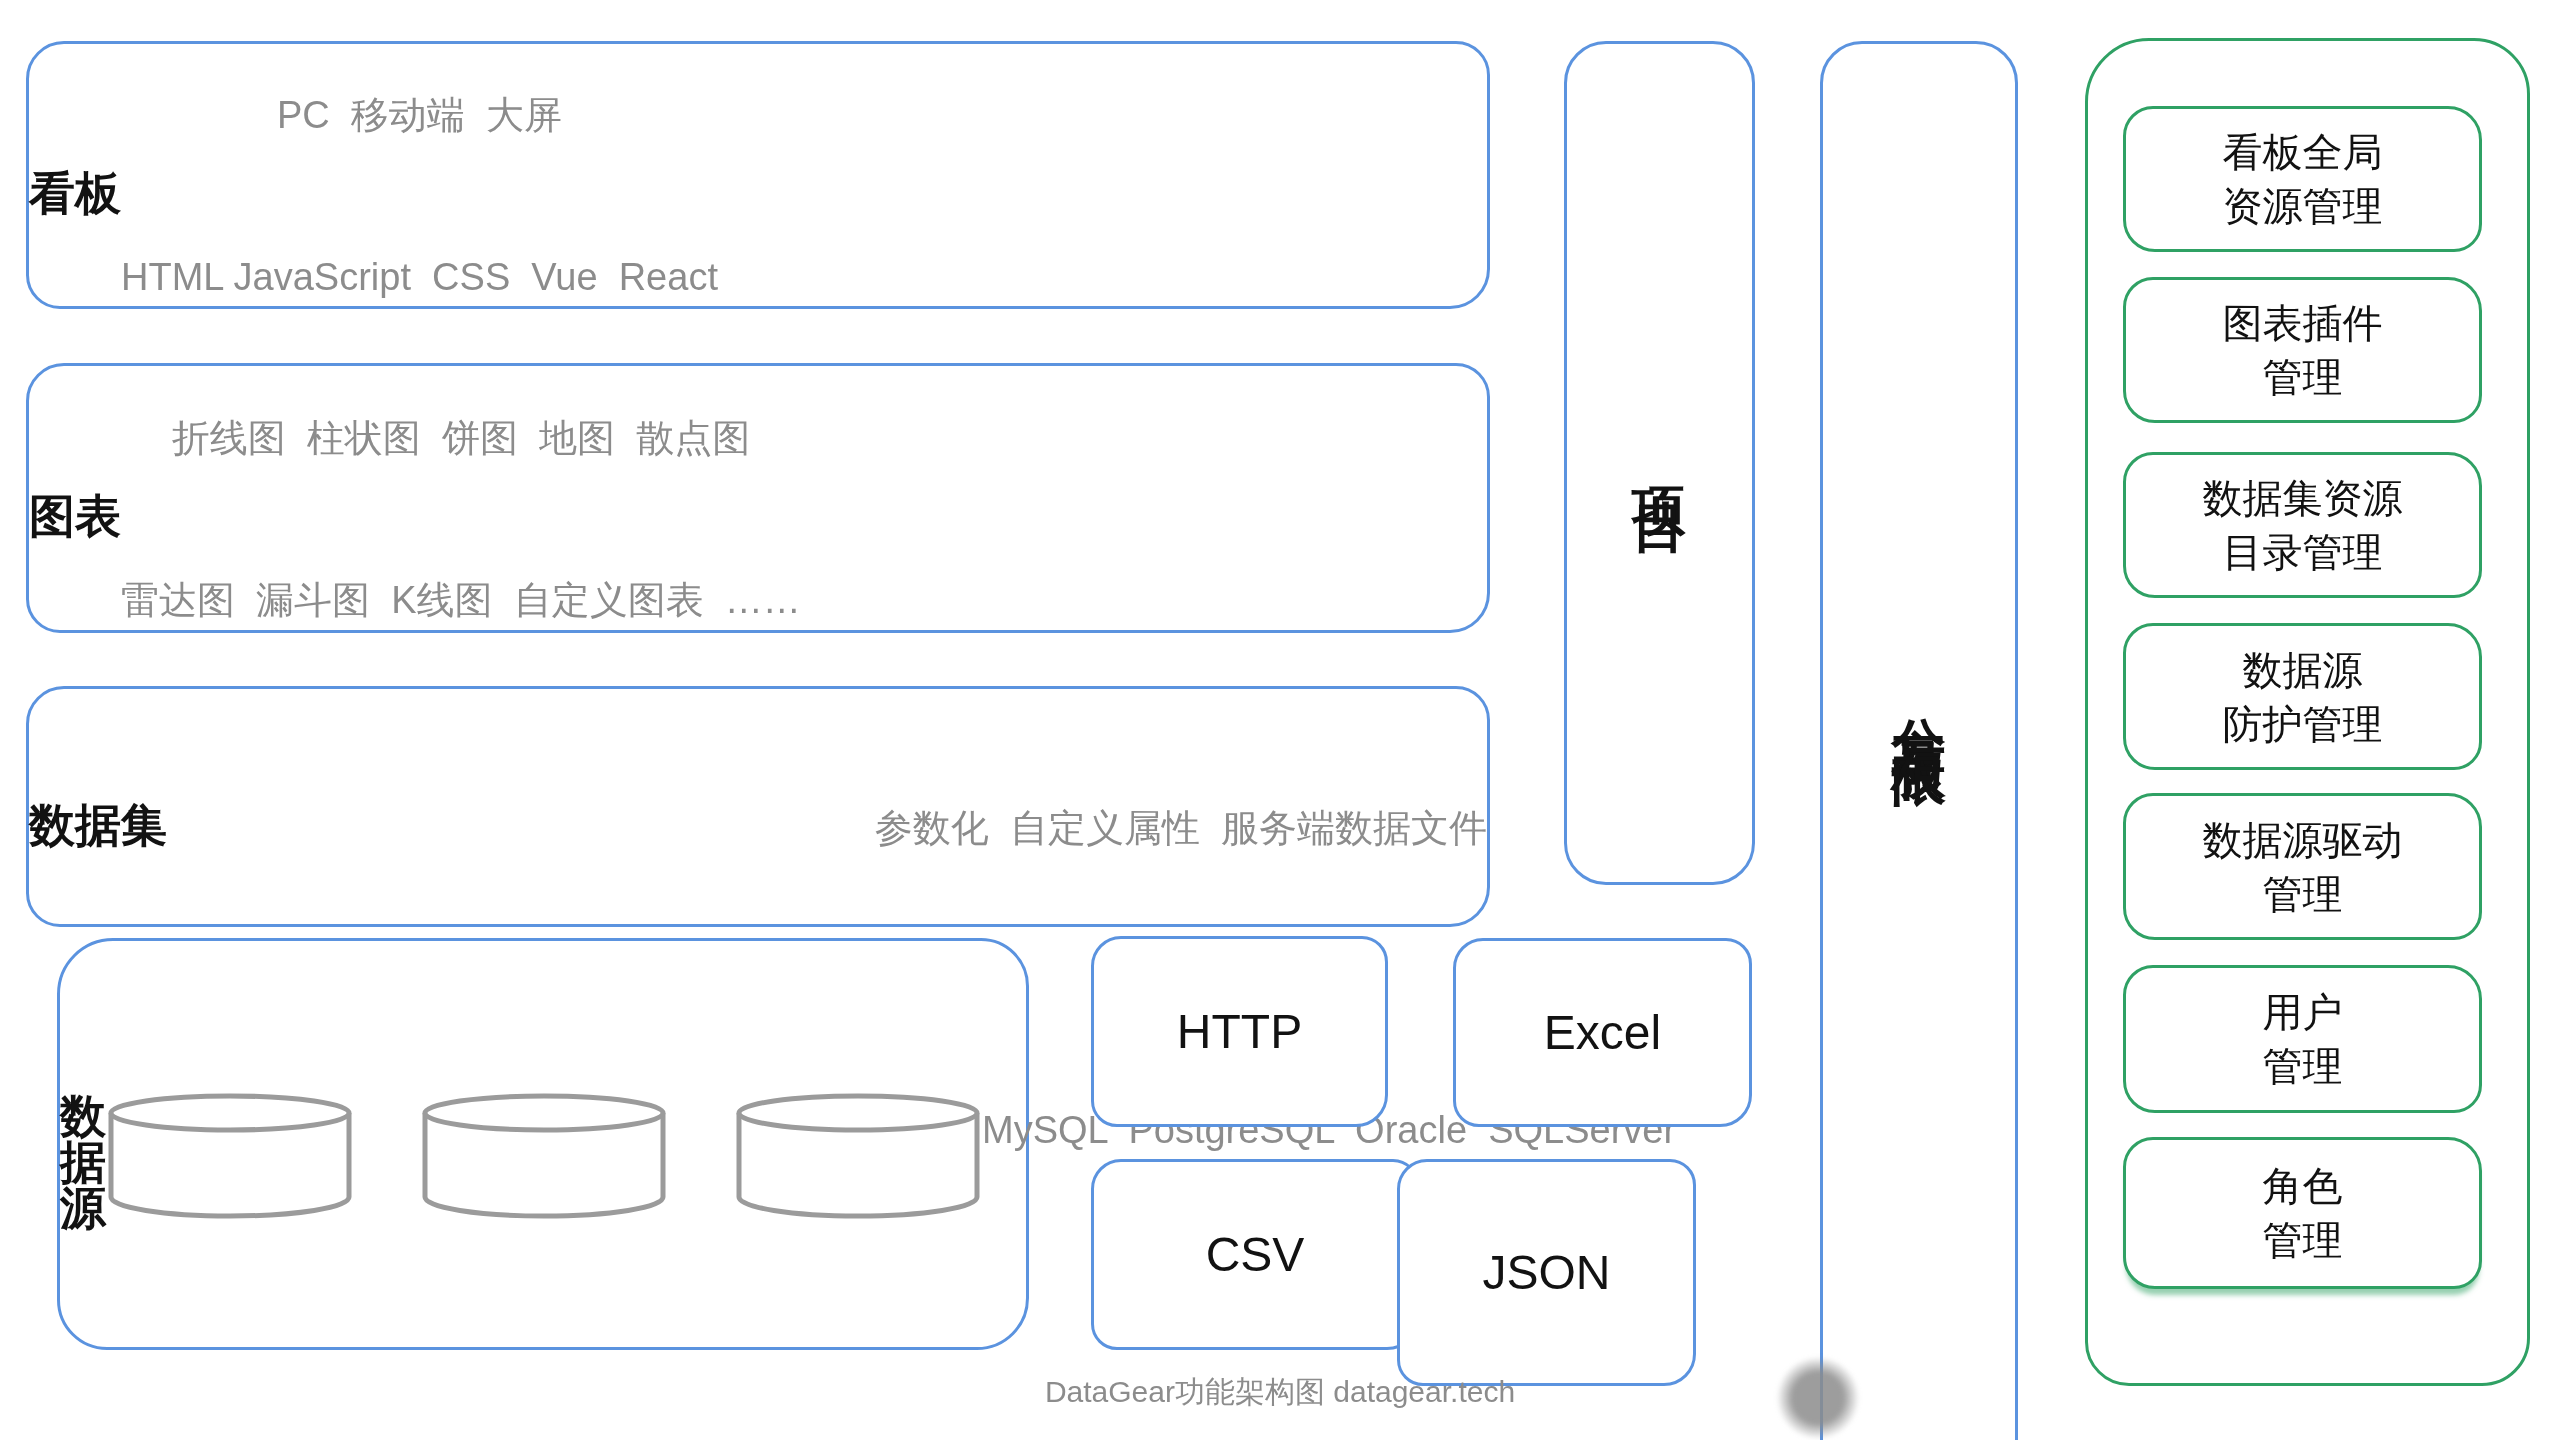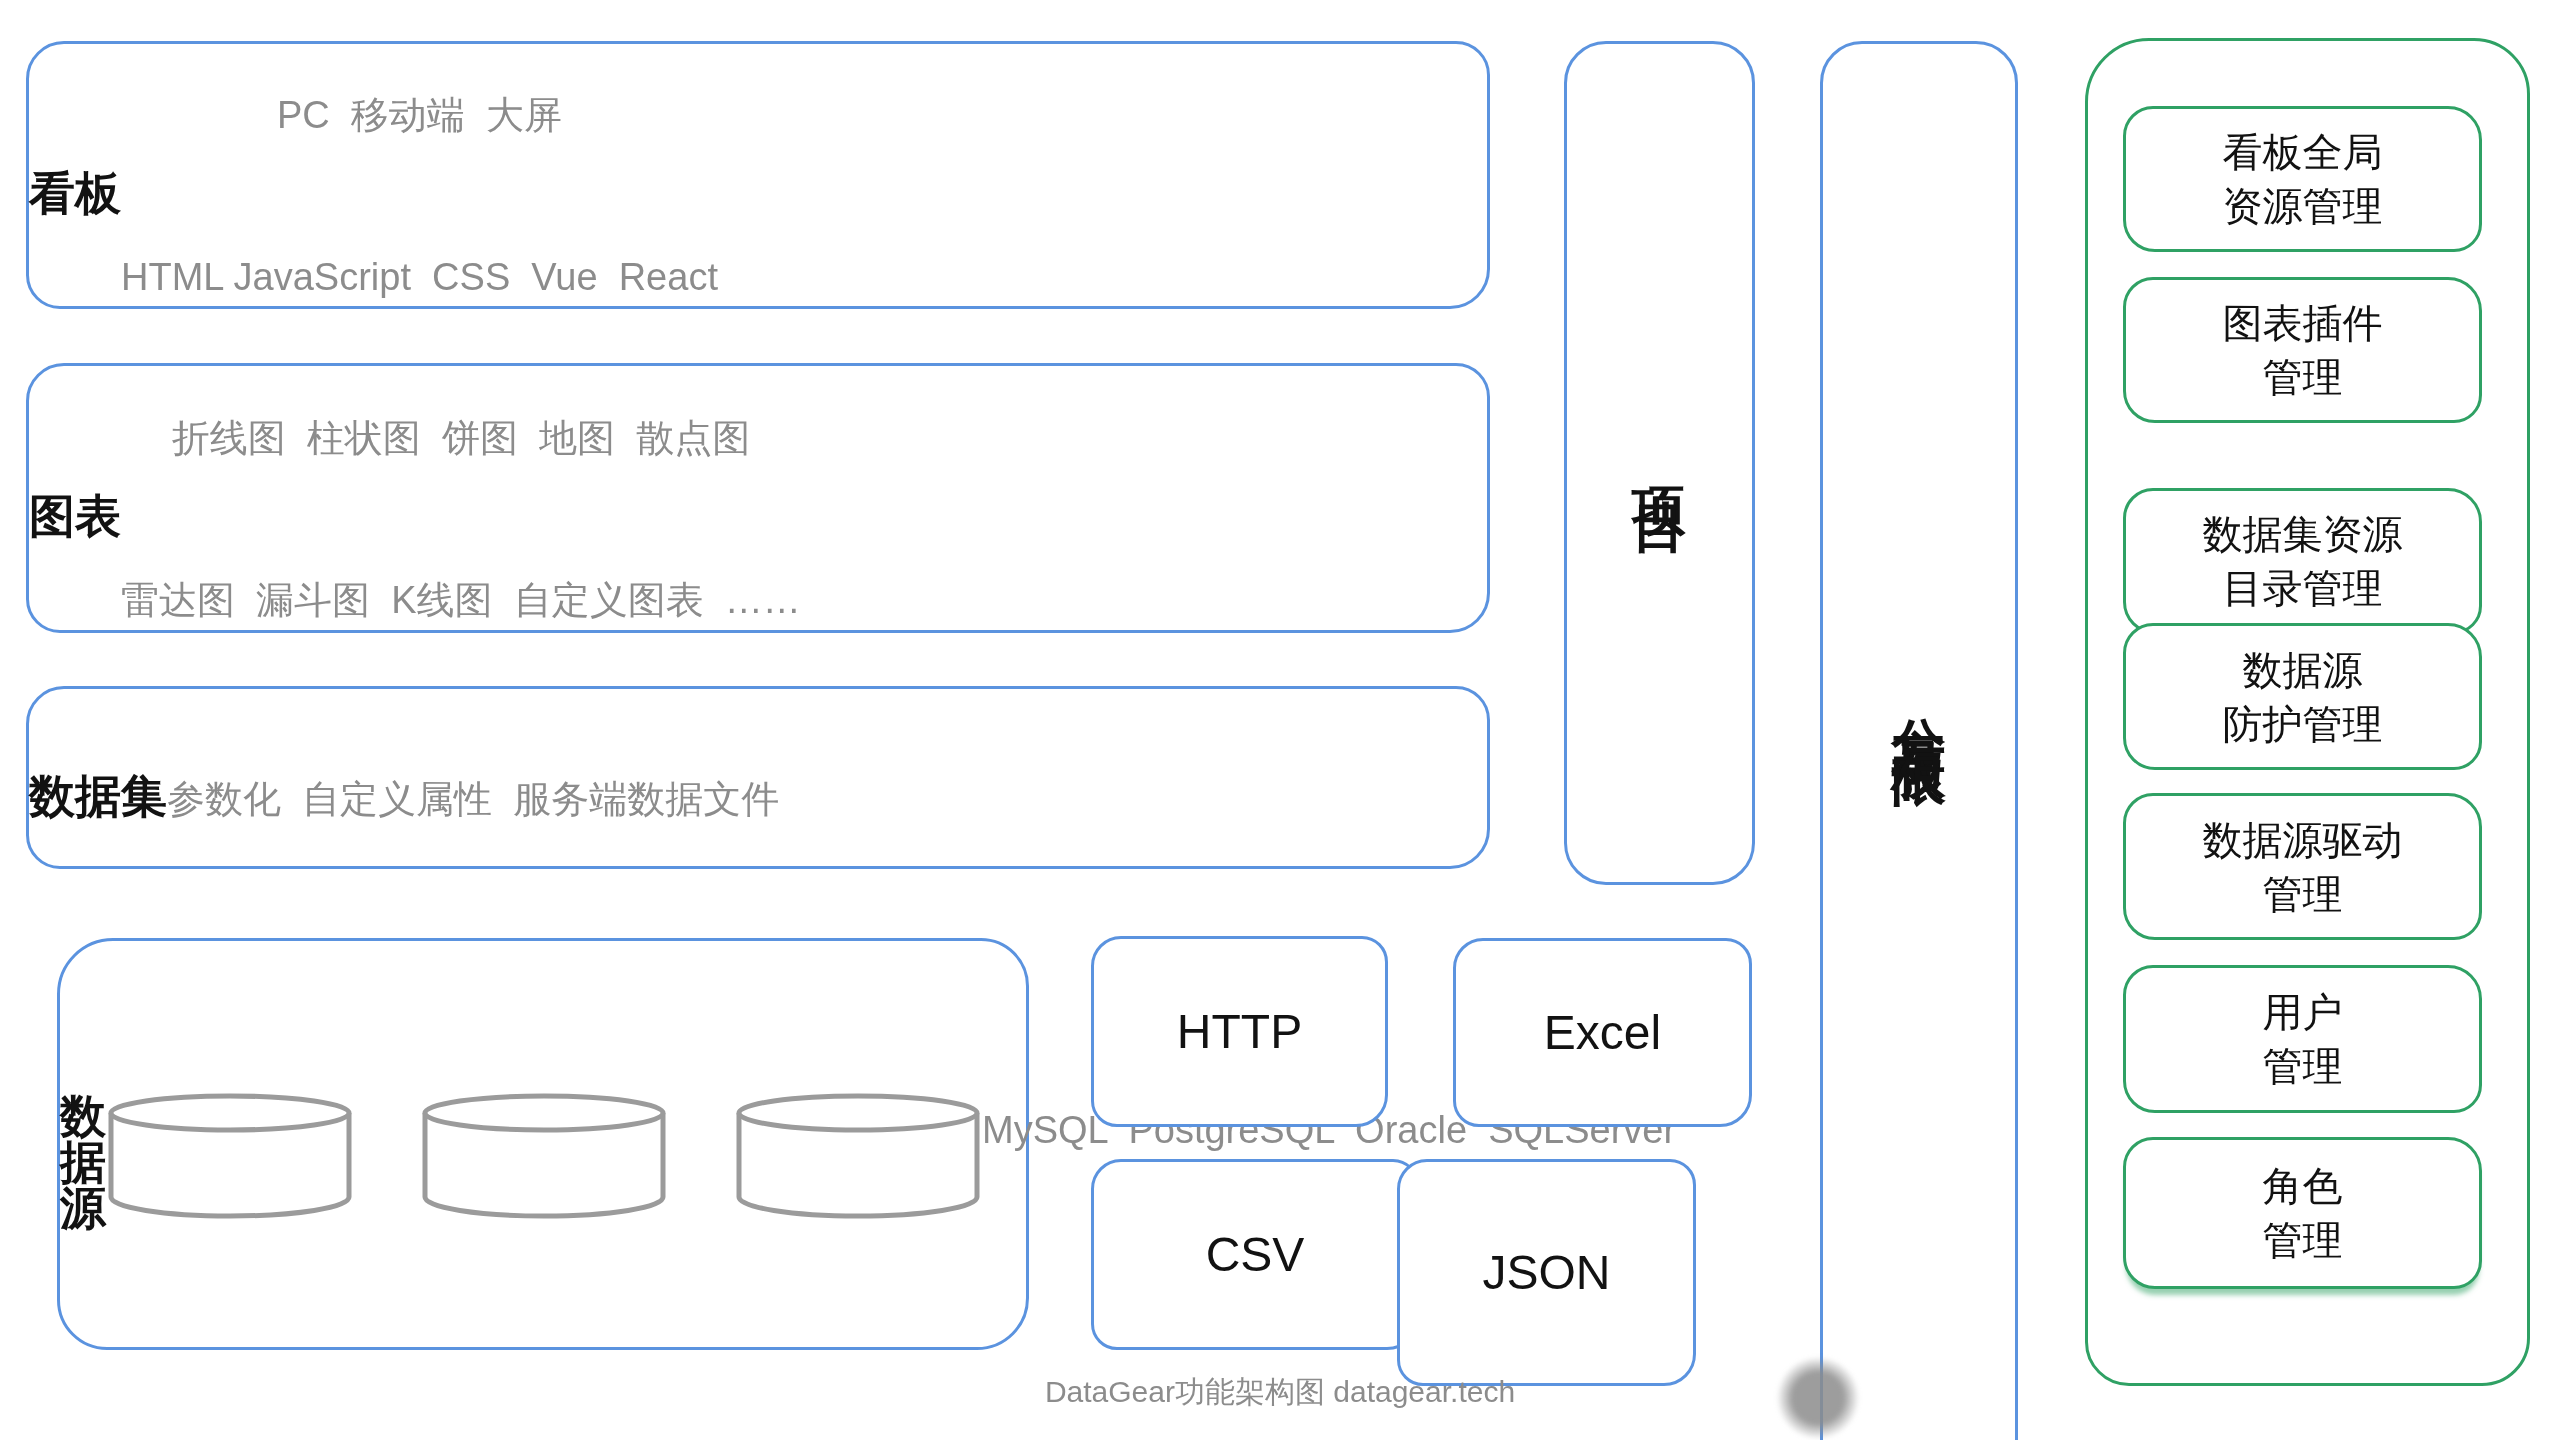--- a/index.html
+++ b/index.html
@@ -75,21 +75,21 @@
   </div>
 
   <div class="layer" id="layer-chart" style="top:363px;height:270px;">
     <div class="layer-title">图表</div>
     <div class="layer-sub">
       <div>折线图  柱状图  饼图  地图  散点图</div>
       <div>雷达图  漏斗图  K线图  自定义图表  ……</div>
     </div>
   </div>
 
-  <div class="layer" id="layer-dataset" style="top:686px;height:183px;">
+  <div class="layer" id="layer-dataset" style="top:686px;height:241px;justify-content:space-between;">
     <div class="layer-title">数据集</div>
     <div class="layer-sub">
       <div>参数化  自定义属性  服务端数据文件</div>
     </div>
   </div>
 
   <div class="layer" id="layer-datasource" style="top:938px;height:412px;">
     <div class="layer-title">数据源</div>
     <div class="cyl-row">
       <svg width="248" height="130" viewBox="0 0 248 130">
@@ -134,21 +134,21 @@
   <div class="outer-green"></div>
 
   <div class="gbox" style="top:106px;height:146px;">
     <div>看板全局</div>
     <div>资源管理</div>
   </div>
   <div class="gbox" style="top:277px;height:146px;">
     <div>图表插件</div>
     <div>管理</div>
   </div>
-  <div class="gbox" style="top:452px;height:146px;margin-top:36px;">
+  <div class="gbox" style="top:452px;height:146px;">
     <div>数据集资源</div>
     <div>目录管理</div>
   </div>
   <div class="gbox" style="top:623px;height:147px;">
     <div>数据源</div>
     <div>防护管理</div>
   </div>
   <div class="gbox" style="top:793px;height:147px;">
     <div>数据源驱动</div>
     <div>管理</div>

